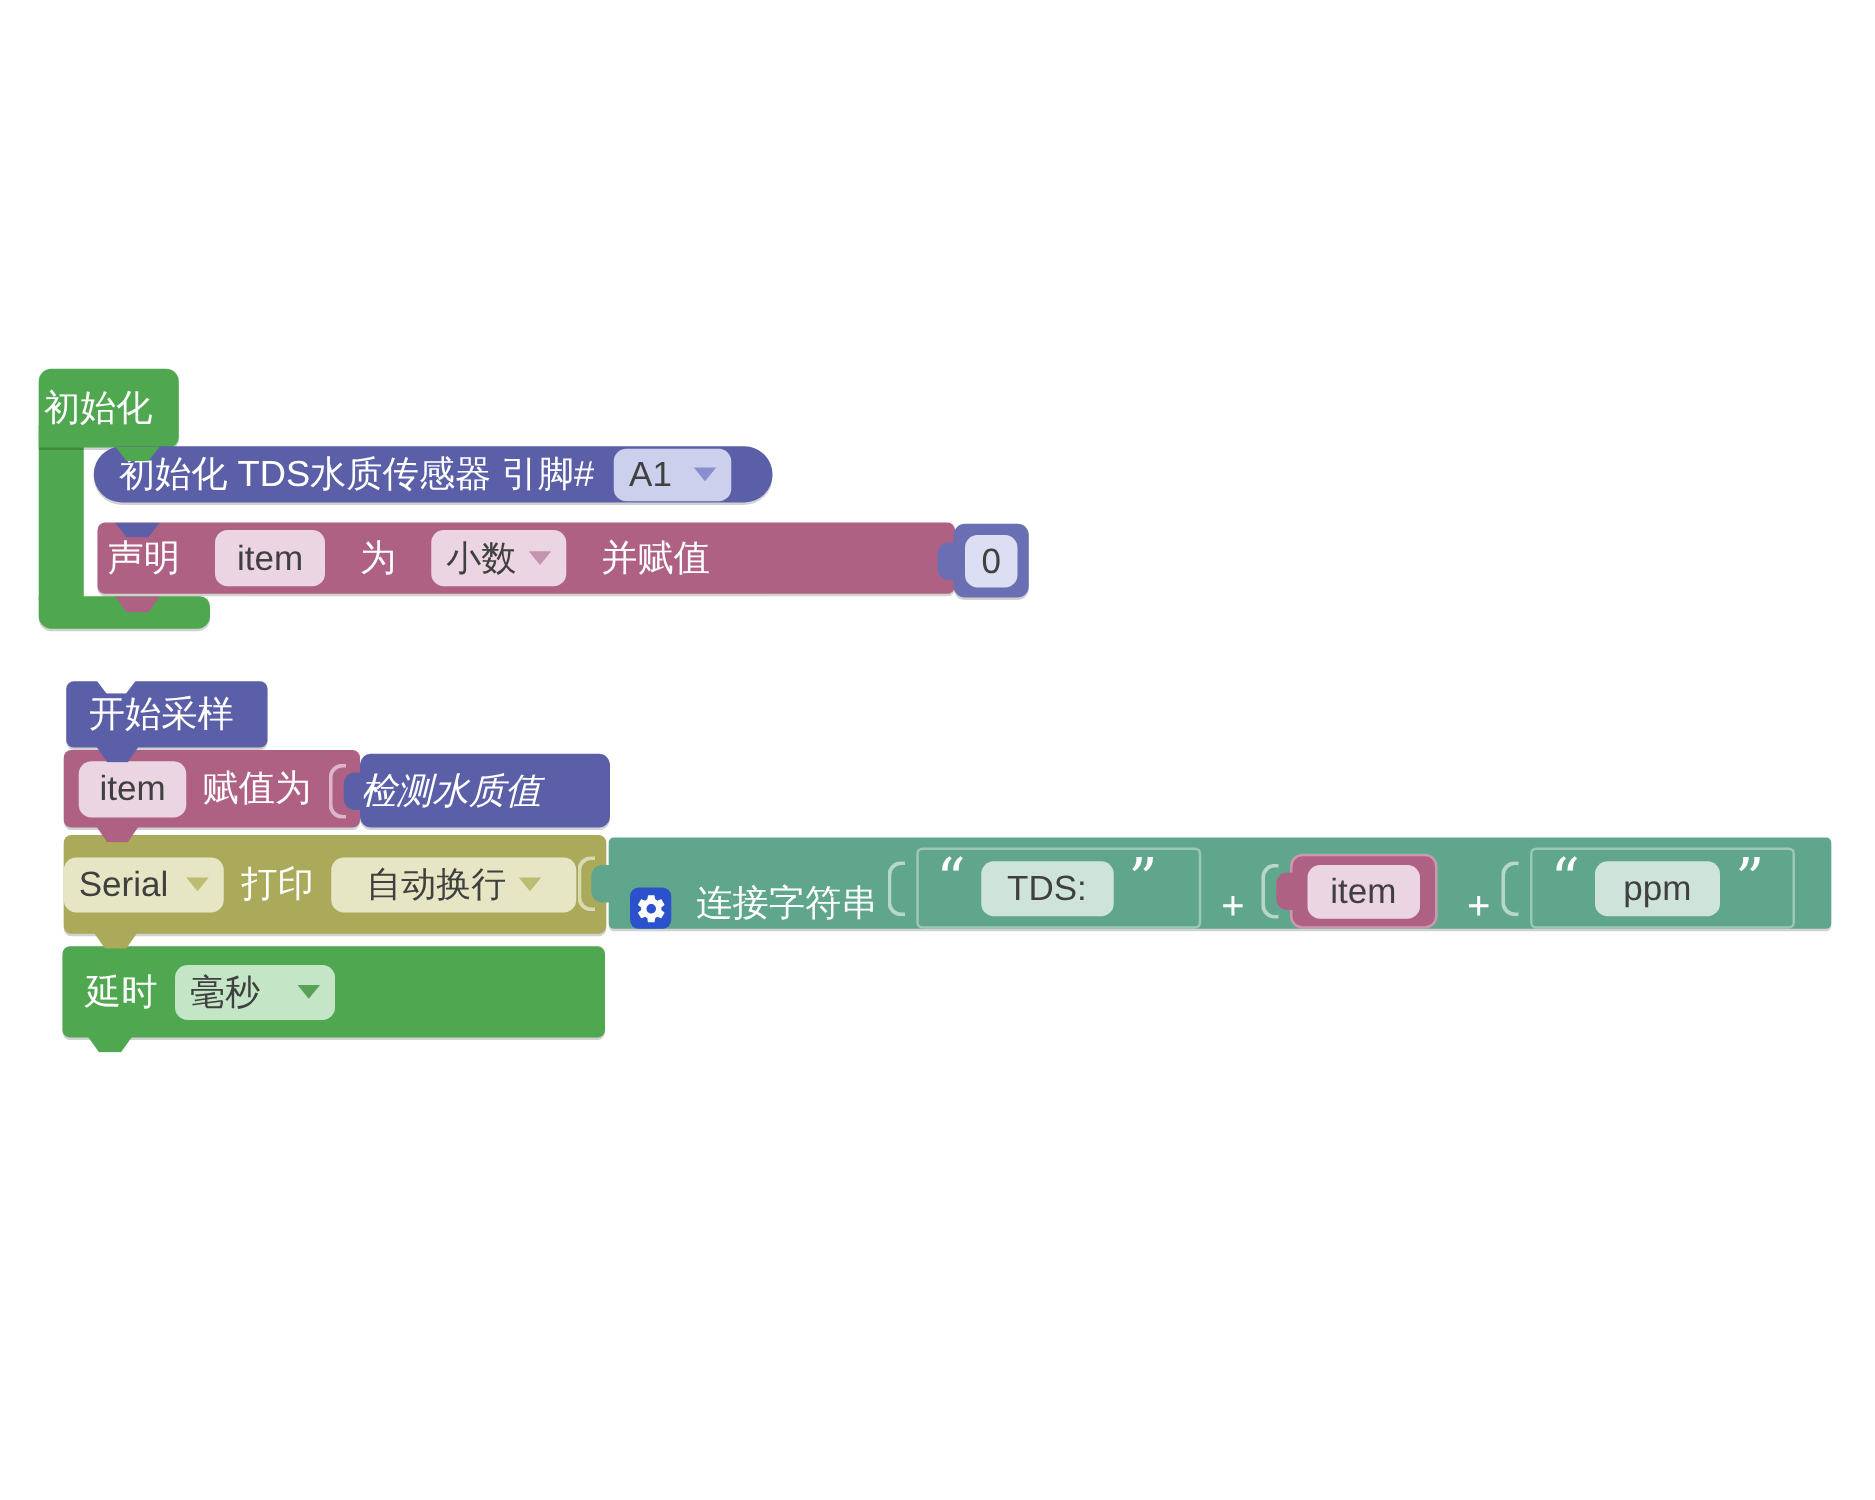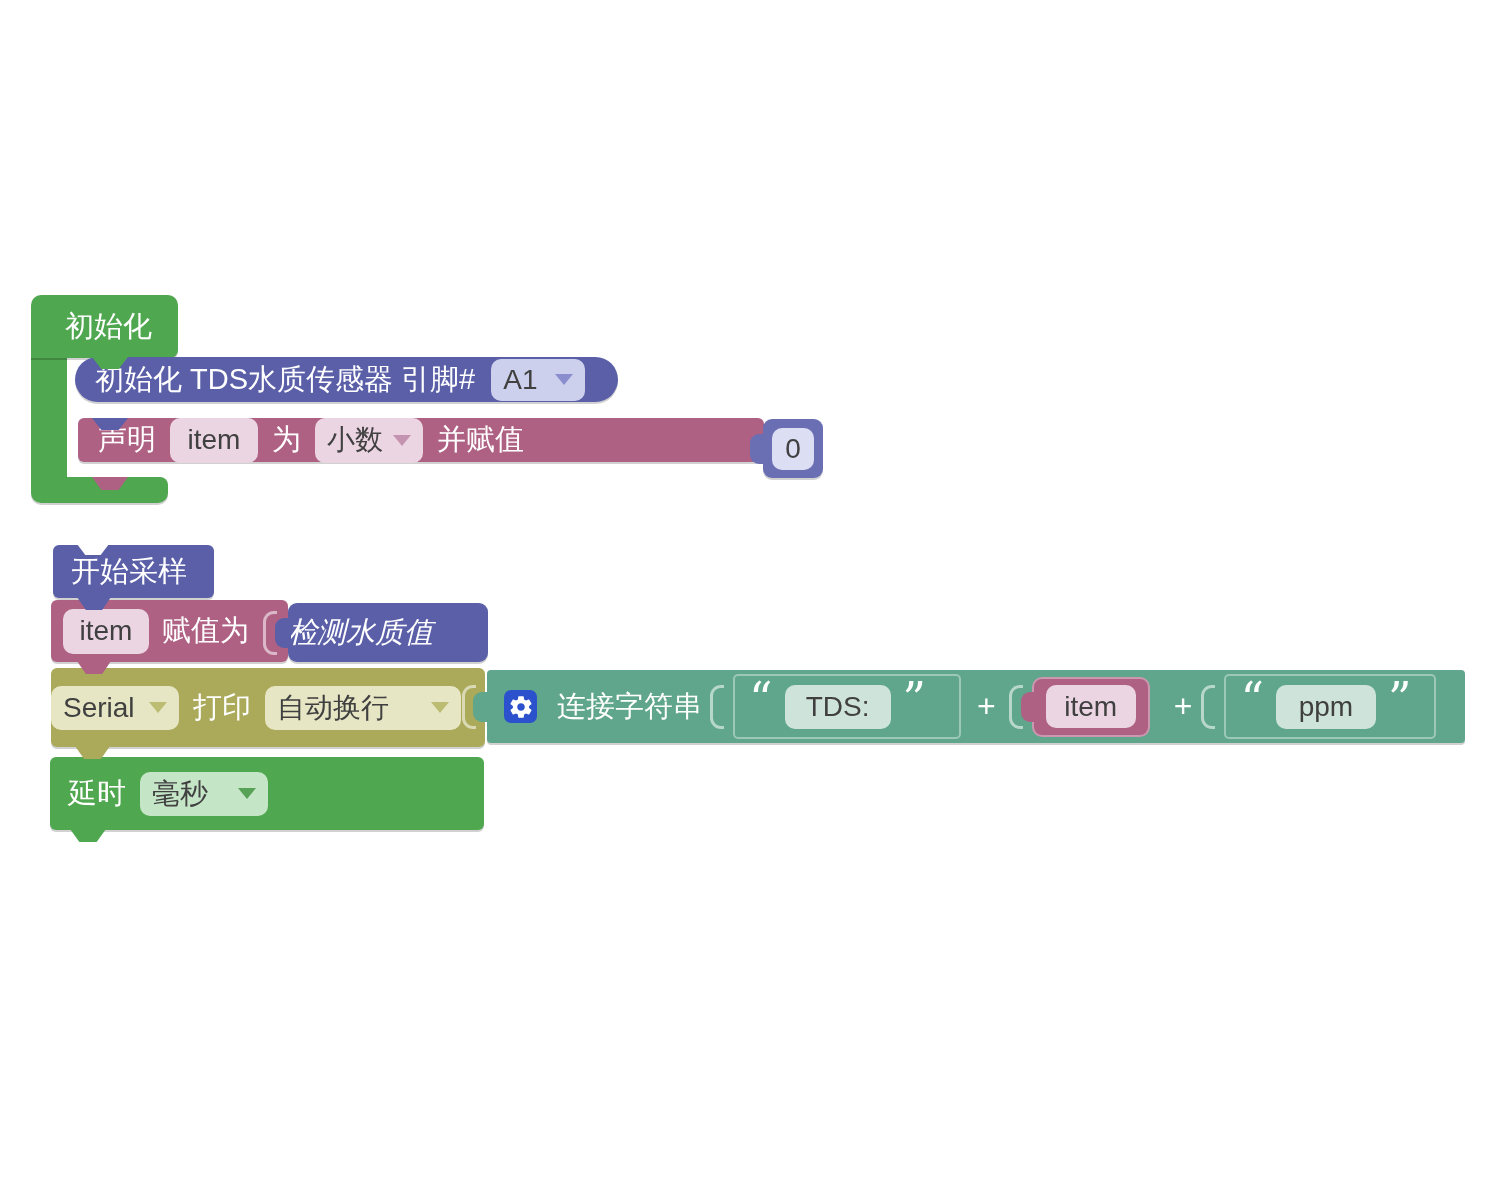--- a/index.html
+++ b/index.html
@@ -40,32 +40,32 @@
   .paren{position:absolute;left:-25px;top:50%;transform:translateY(-50%);width:11px;height:38px;
          border:3px solid rgba(255,255,255,.55);border-right:none;border-radius:11px 0 0 11px;}
   .quote{font-family:"DejaVu Serif",serif;font-size:46px;color:#fff;line-height:0;position:relative;top:-8px;}
   .plus{font-size:32px;color:#fff;}
   .numblock{position:absolute;display:flex;align-items:center;justify-content:center;
             border-radius:9px;box-shadow:0 2px 0 rgba(0,0,0,.18);}
   .strframe{position:relative;display:flex;align-items:center;height:65px;
             border:2px solid rgba(255,255,255,.38);border-radius:5px;padding:0 14px;box-sizing:border-box;}
 
   
-  #setup-hat{left:31px;top:295px;width:147px;height:63px;background:var(--green);
-             border-radius:10px 10px 8px 0;z-index:2;padding-left:34px;}
+  #setup-hat{left:31px;top:295px;width:112px;height:63px;background:var(--green);
+             border-radius:10px 10px 8px 0;z-index:2;padding-left:4px;}
   #setup-spine{left:31px;top:340px;width:36px;height:140px;background:var(--green);z-index:1;}
   #setup-bottom{left:31px;top:477px;width:137px;height:26px;background:var(--green);
                 border-radius:0 8px 10px 10px;z-index:2;box-shadow:0 2px 0 rgba(0,0,0,.18);}
   #init-blk{left:75px;top:357px;width:543px;height:45px;background:var(--indigo);z-index:3;
             padding-left:20px;gap:16px;border-radius:24px;}
   #tab-setup-init{left:92px;top:357px;width:36px;height:12px;background:var(--green);}
   #pin-dd{width:94px;height:42px;background:var(--f-lav);}
   #pin-dd .arrow{border-top-color:var(--ar-indigo);}
-  #decl-blk{left:78px;top:418px;width:686px;height:44px;background:var(--pink);z-index:3;
-            padding-left:20px;gap:14px;}
+  #decl-blk{left:78px;top:418px;width:686px;height:57px;background:var(--pink);z-index:3;
+            padding-left:8px;gap:28px;}
   #tab-init-decl{left:92px;top:418px;width:36px;height:12px;background:var(--indigo);}
   #tab-decl-bottom{left:92px;top:477px;width:36px;height:13px;background:var(--pink);}
   #scope-dd{width:176px;height:45px;background:var(--f-pink);}
   #scope-dd .arrow{border-top-color:var(--ar-pink);}
   #var-field{width:88px;height:45px;background:var(--f-pink);}
   #type-dd{width:108px;height:45px;background:var(--f-pink);}
   #type-dd .arrow{border-top-color:var(--ar-pink);}
   #zero-blk{left:763px;top:419px;width:60px;height:59px;background:var(--numindigo);z-index:4;}
   #zero-blk .nub{background:var(--numindigo);}
   #zero-field{width:42px;height:42px;background:var(--f-num);padding:0;}
@@ -79,25 +79,25 @@
               padding-left:12px;gap:13px;}
   #item-field{width:86px;height:45px;background:var(--f-pink);}
   #wq-blk{left:288px;top:603px;width:200px;height:59px;background:var(--indigo);z-index:4;
           border-radius:9px;font-style:italic;}
   #wq-blk .nub{background:var(--indigo);}
   #tab-assign-serial{left:77px;top:661px;width:34px;height:13px;background:var(--pink);}
   #serial-blk{left:51px;top:668px;width:434px;height:79px;background:var(--olive);z-index:2;
               gap:14px;}
   #port-dd{width:128px;height:44px;background:var(--f-olive);}
   #port-dd .arrow{border-top-color:var(--ar-olive);}
-  #newline-dd{width:196px;height:44px;background:var(--f-olive);}
+  #newline-dd{width:196px;height:44px;background:var(--f-olive);justify-content:center;}
   #newline-dd .arrow{border-top-color:var(--ar-olive);}
   #tab-serial-delay{left:75px;top:746px;width:35px;height:13px;background:var(--olive);}
   #concat-blk{left:487px;top:670px;width:978px;height:73px;background:var(--teal);z-index:3;
-              padding-left:17px;border-radius:4px;}
+              padding-left:17px;border-radius:4px;align-items:flex-end;}
   #concat-blk>.nub{background:var(--teal);left:-14px;}
   #gear-btn{width:33px;height:33px;background:var(--gearblue);border-radius:7px;
             display:flex;align-items:center;justify-content:center;flex:0 0 auto;}
   #concat-label{margin-left:20px;}
   .strframe{background:var(--teal);}
   #str1{margin-left:31px;width:228px;}
   #str1-field{width:106px;height:44px;background:var(--f-mint);margin:0 12px;}
   #plus1{margin-left:16px;}
   #item-blk{margin-left:36px;width:118px;height:60px;background:var(--pink);position:relative;
             border:2px solid rgba(255,255,255,.35);border-radius:10px;display:flex;

